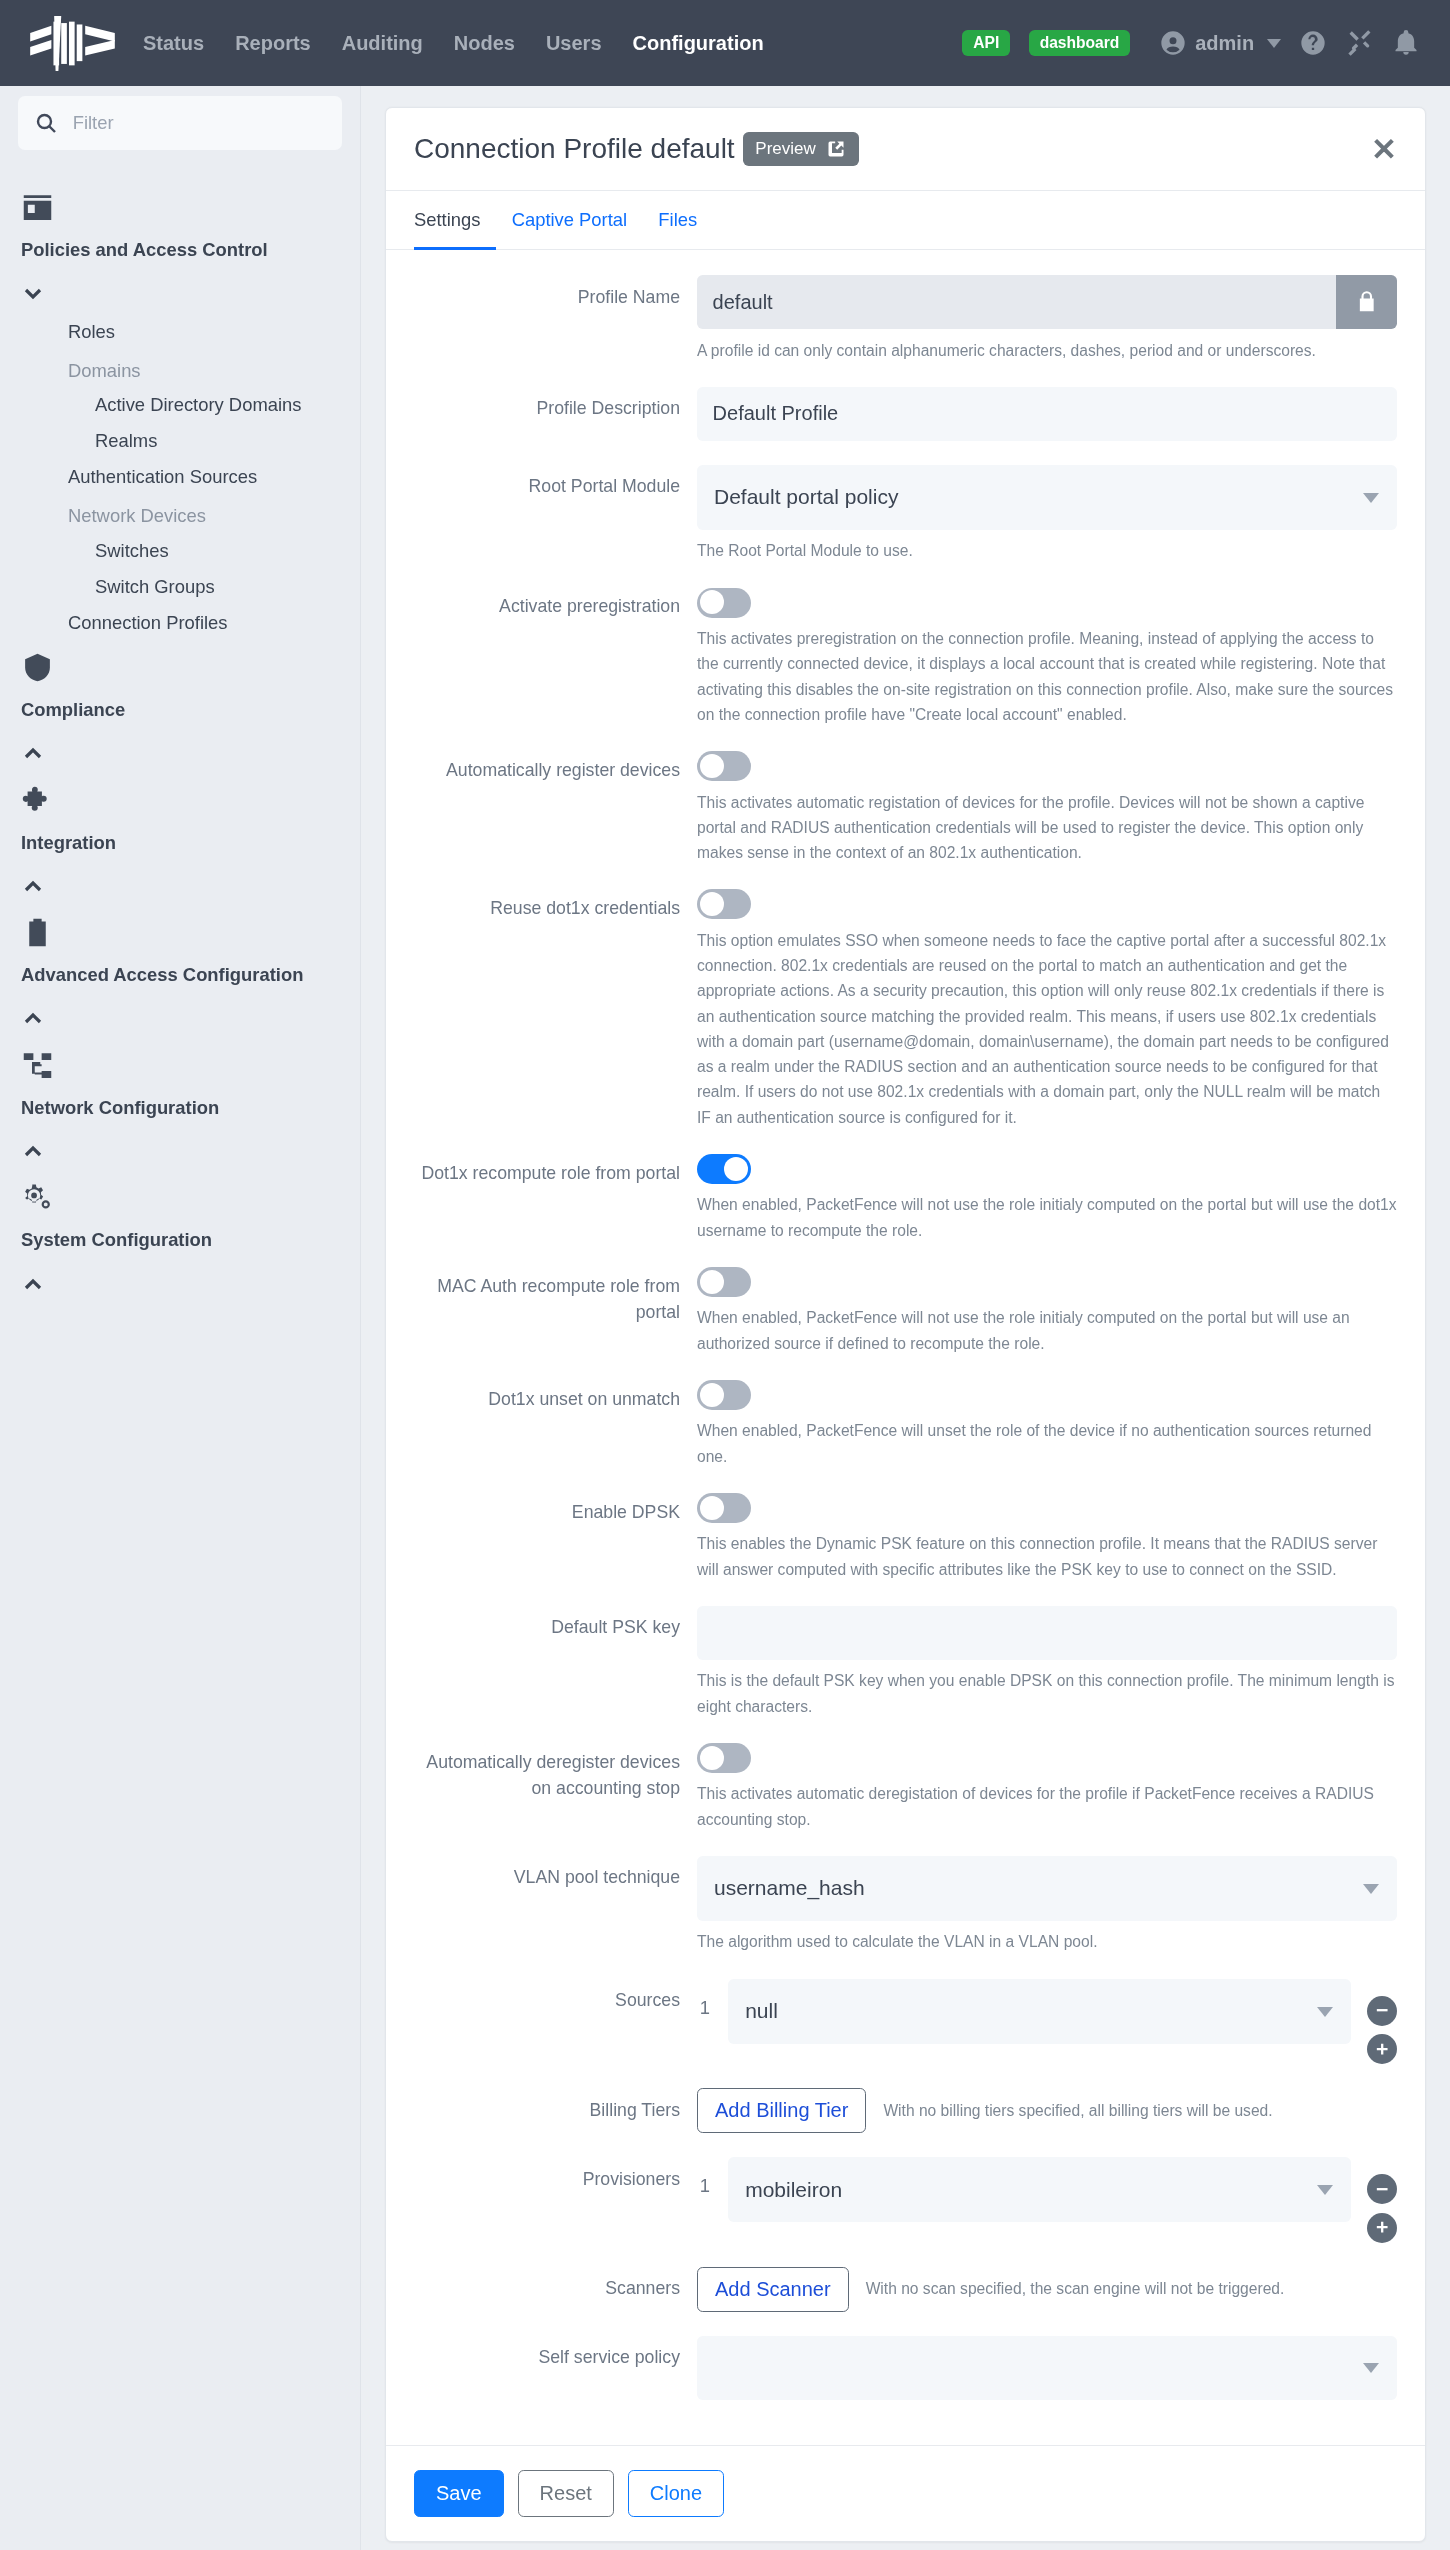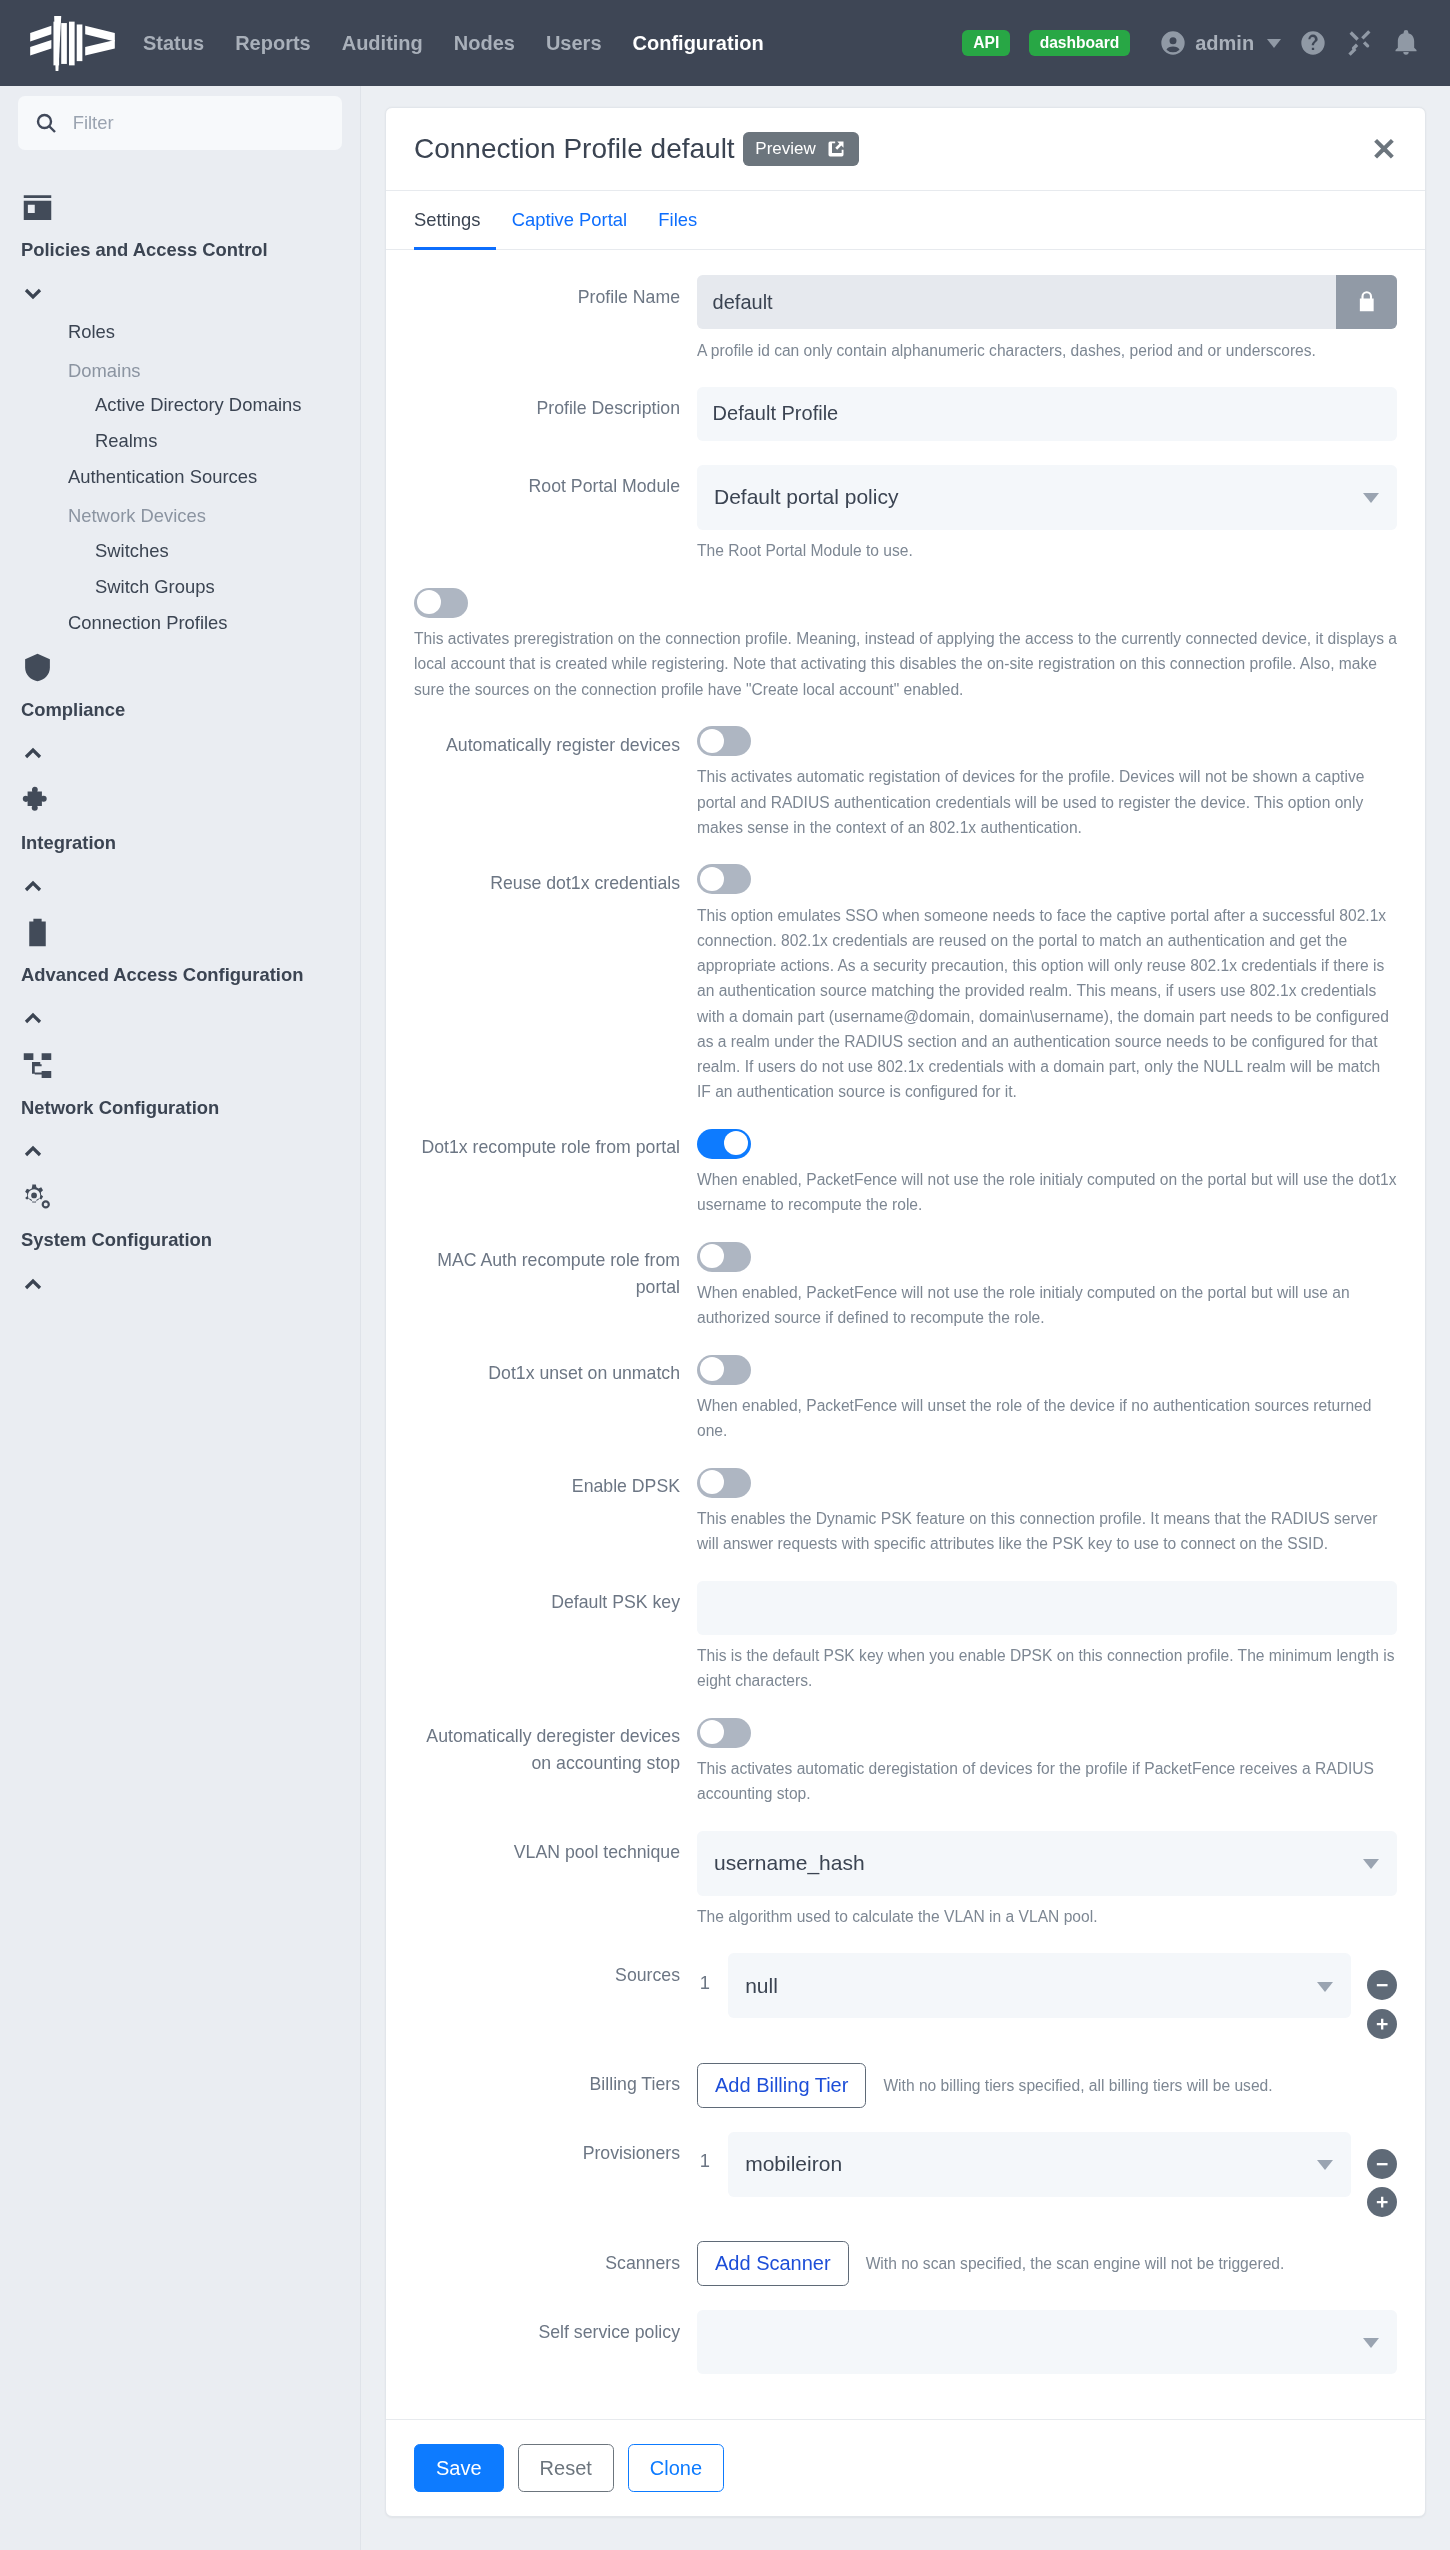--- a/index.html
+++ b/index.html
@@ -353,20 +353,21 @@
           <div class="row-field">
             <div class="sel">
               <span>Default portal policy</span>
               <span class="arrow"></span>
             </div>
             <div class="hint">The Root Portal Module to use.</div>
           </div>
         </div>
 
         <div class="row">
+          <div class="row-label tog">Activate preregistration</div>
           <div class="row-field">
             <div class="toggle">
                 <div class="knob"></div>
               </div>
             <div class="hint">This activates preregistration on the connection profile. Meaning, instead of applying the access to the currently connected device, it displays a local account that is created while registering. Note that activating this disables the on-site registration on this connection profile. Also, make sure the sources on the connection profile have "Create local account" enabled.</div>
           </div>
         </div>
 
         <div class="row">
           <div class="row-label tog">Automatically register devices</div>
@@ -417,21 +418,21 @@
             <div class="hint">When enabled, PacketFence will unset the role of the device if no authentication sources returned one.</div>
           </div>
         </div>
 
         <div class="row">
           <div class="row-label tog">Enable DPSK</div>
           <div class="row-field">
             <div class="toggle">
                 <div class="knob"></div>
               </div>
-            <div class="hint">This enables the Dynamic PSK feature on this connection profile. It means that the RADIUS server will answer requests with specific attributes like the PSK key to use to connect on the SSID.</div>
+            <div class="hint">This enables the Dynamic PSK feature on this connection profile. It means that the RADIUS server will answer computed with specific attributes like the PSK key to use to connect on the SSID.</div>
           </div>
         </div>
 
         <div class="row">
           <div class="row-label">Default PSK key</div>
           <div class="row-field">
             <div class="inp"></div>
             <div class="hint">This is the default PSK key when you enable DPSK on this connection profile. The minimum length is eight characters.</div>
           </div>
         </div>

